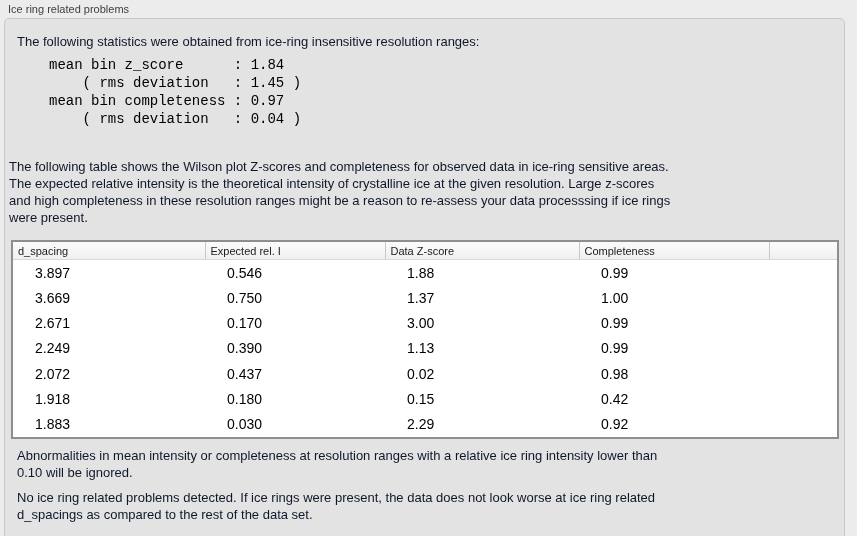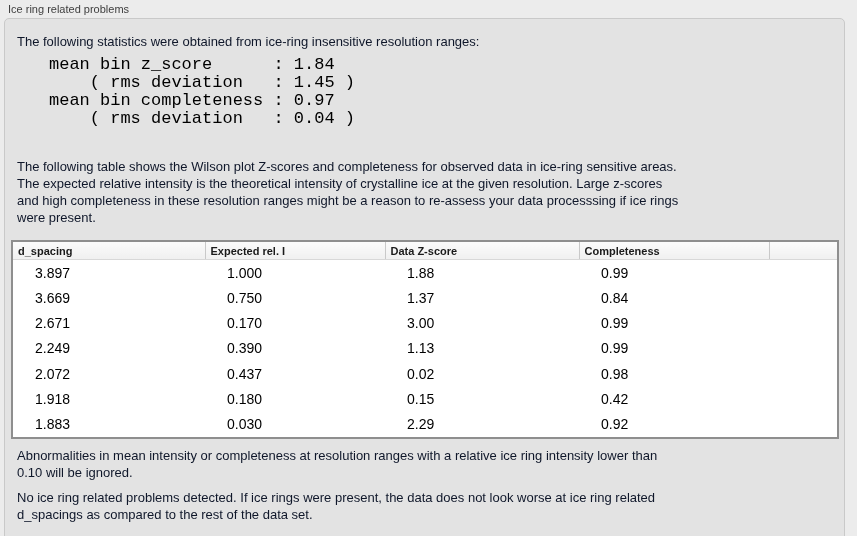--- a/index.html
+++ b/index.html
@@ -32,43 +32,43 @@
     line-height: 17px;
     color: #0f172a;
     white-space: pre-line;
   }
 
   #intro { left: 12px; top: 14px; }
 
   #stats-block {
     position: absolute; left: 44px; top: 37px;
     font-family: "Liberation Mono", "DejaVu Sans Mono", monospace;
-    font-size: 17px; line-height: 18px;
+    font-size: 14px; line-height: 18px;
     color: #000;
     white-space: pre;
     margin: 0;
   }
 
-  #table-description { left: 12px; top: 139px; width: 818px; }
+  #table-description { left: 4px; top: 139px; width: 818px; }
   #note-abnormalities { left: 12px; top: 428px; width: 818px; }
   #conclusion { left: 12px; top: 470px; width: 818px; }
 
   .list-table {
     position: absolute; left: 6px; top: 221px;
     width: 828px; height: 199px;
     border: 2px solid #8e8e8e;
     background: #ffffff;
     border-collapse: collapse;
     table-layout: fixed;
     box-sizing: border-box;
   }
   .list-table th {
     height: 17px;
     background: linear-gradient(#fbfbfb, #f0f0f0);
-    font-size: 11px; font-weight: bold;
+    font-size: 11px; font-weight: normal;
     text-align: left;
     padding: 0 0 0 5px;
     color: #1a1a1a;
     border-bottom: 1px solid #d8d8d8;
     border-left: 1px solid #c9c9c9;
     overflow: hidden; white-space: nowrap;
   }
   .list-table th:first-child { border-left: none; }
   .list-table td {
     height: 20px;
@@ -111,30 +111,30 @@
         <th>d_spacing</th>
         <th>Expected rel. I</th>
         <th>Data Z-score</th>
         <th>Completeness</th>
         <th></th>
       </tr>
     </thead>
     <tbody>
       <tr>
         <td>3.897</td>
-        <td>1.000</td>
+        <td>0.546</td>
         <td>1.88</td>
         <td>0.99</td>
         <td></td>
       </tr>
       <tr>
         <td>3.669</td>
         <td>0.750</td>
         <td>1.37</td>
-        <td>0.84</td>
+        <td>1.00</td>
         <td></td>
       </tr>
       <tr>
         <td>2.671</td>
         <td>0.170</td>
         <td>3.00</td>
         <td>0.99</td>
         <td></td>
       </tr>
       <tr>

